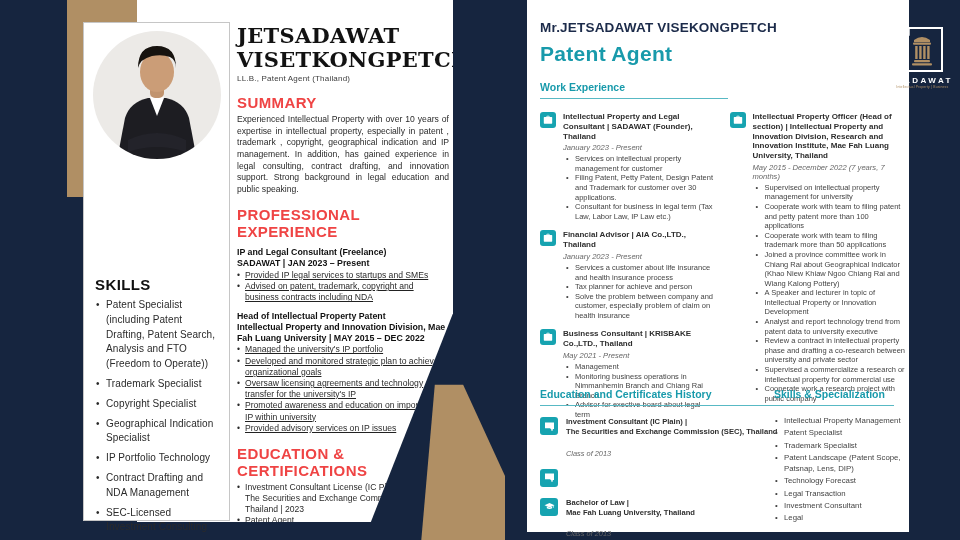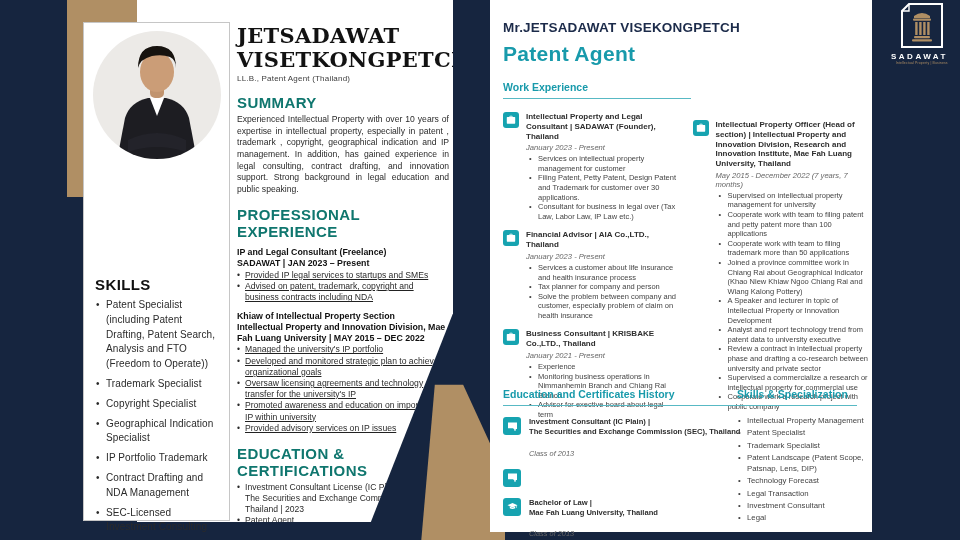--- a/index.html
+++ b/index.html
@@ -12,50 +12,50 @@
   .deco-tan-band{position:absolute;left:370px;top:380px;width:135px;height:160px;background:#b08f64;
     clip-path:polygon(48% 3%,69% 3%,100% 60%,100% 100%,38% 100%);}
 
   
   .sheet-left{position:absolute;left:137px;top:0;width:316px;height:522px;background:#ffffff;
     clip-path:polygon(0 0,100% 0,100% 60%,74% 100%,0 100%);}
   .left-main{position:absolute;left:100px;top:24px;width:212px;color:#222;}
   .lp-name{font-family:"DejaVu Serif",serif;font-weight:bold;font-size:21px;line-height:1.13;
     color:#121212;letter-spacing:.3px;margin:0;}
   .lp-sub{font-size:8px;color:#3c3c3c;margin-top:3px;letter-spacing:.2px;}
-  .lp-h{font-size:15px;font-weight:bold;color:#0f766e;letter-spacing:.4px;margin-top:11px;margin-bottom:3px;}
+  .lp-h{font-size:15px;font-weight:bold;color:#ef4444;letter-spacing:.4px;margin-top:11px;margin-bottom:3px;}
   .lp-h.wide{word-spacing:5px;}
   .lp-summary{font-size:8.6px;line-height:1.34;text-align:justify;color:#2a2a2a;}
   .lp-jobtitle{font-size:8.8px;font-weight:bold;color:#101010;margin-top:7px;line-height:1.25;}
   .lp-jobmeta{font-size:8.8px;font-weight:bold;color:#101010;line-height:1.25;}
   .lp-bullets{margin-top:1px;text-decoration:underline;}
   .b{position:relative;padding-left:8px;font-size:8.6px;line-height:1.3;color:#2a2a2a;}
   .b::before{content:"\2022";position:absolute;left:0;top:0;}
   .lp-edu-line2{padding-left:8px;font-size:8.6px;line-height:1.3;color:#2a2a2a;}
 
   
   .left-col{position:absolute;left:83px;top:22px;width:147px;height:499px;background:#ffffff;
     border:1px solid #c6c6c6;box-sizing:border-box;}
   .portrait{display:block;width:130px;height:130px;margin:7px auto 0;}
   .skills-block{margin-top:116px;padding:0 11px;}
   .skills-title{font-size:15px;font-weight:bold;color:#101010;letter-spacing:.4px;}
   .skill{position:relative;padding-left:11px;font-size:10px;line-height:1.48;color:#2a2a2a;
     margin-top:5px;letter-spacing:.1px;}
   .skill::before{content:"\2022";position:absolute;left:1px;top:0;}
 
   
-  .sheet-right{position:absolute;left:490px;top:0;width:382px;height:532px;background:#ffffff;
+  .sheet-right{position:absolute;left:527px;top:0;width:382px;height:532px;background:#ffffff;
     box-sizing:border-box;padding:20px 2px 0 13px;}
   .rp-name{font-size:13.5px;font-weight:bold;color:#1c2b4a;letter-spacing:.2px;}
   .rp-role{font-size:21px;font-weight:bold;color:#189aab;margin-top:7px;letter-spacing:.3px;}
   .rp-sec{font-size:10.5px;font-weight:bold;color:#189aab;}
   .rp-rule{height:0;border-bottom:1px solid #58b9c4;margin-top:5px;}
   .work-sec{margin-top:15px;}
   .work-rule{width:188px;}
-  .work-cols{display:flex;gap:12px;margin-top:13px;align-items:center;}
+  .work-cols{display:flex;gap:12px;margin-top:13px;}
   .wcol{width:186px;}
   .entry{display:flex;gap:7px;margin-bottom:9px;}
   .eicon{flex:none;width:16px;height:16px;border-radius:3px;background:#16a3b0;
     display:flex;align-items:center;justify-content:center;}
   .ebody{flex:1;min-width:0;}
   .etitle{font-size:8px;font-weight:bold;color:#2e2e2e;line-height:1.22;}
   .edate{font-size:7.6px;font-style:italic;color:#666;margin:2px 0 2px;}
   .ebul{position:relative;padding-left:9px;font-size:7.5px;line-height:1.28;color:#444;margin-left:3px;}
   .ebul::before{content:"\2022";position:absolute;left:0;top:0;}
 
@@ -67,21 +67,21 @@
     display:flex;align-items:center;justify-content:center;}
   .ctitle{font-size:7.6px;font-weight:bold;color:#2e2e2e;line-height:1.3;}
   .cclass{font-size:7.4px;font-style:italic;color:#666;margin-top:12px;}
   .skills-sec{left:247px;top:388px;width:128px;}
   .skills-rule{width:120px;}
   .rskills{margin-top:9px;}
   .rskill{position:relative;padding-left:10px;font-size:7.8px;line-height:1.45;color:#444;margin-bottom:1px;}
   .rskill::before{content:"\2022";position:absolute;left:1px;top:0;}
 
   
-  .logo{position:absolute;left:891px;top:2px;width:62px;text-align:left;}
+  .logo{position:absolute;left:891px;top:26px;width:62px;text-align:right;}
   .logo-name{font-size:8px;font-weight:bold;color:#ffffff;letter-spacing:2.5px;margin-top:3px;}
   .logo-tag{font-size:4px;color:#b08f64;letter-spacing:.2px;transform:scale(.85);transform-origin:center top;white-space:nowrap;}
   .repeat-item{display:contents;}
 </style>
 </head>
 <body>
 
 <div class="canvas">
 
   <div class="deco-tan-rect"></div>
@@ -104,21 +104,21 @@
             <div class="lp-bullets">
               
             <div class="repeat-item">
                 <div class="b">Provided IP legal services to startups and SMEs</div>
               </div><div class="repeat-item">
                 <div class="b">Advised on patent, trademark, copyright and business contracts including NDA</div>
               </div></div>
           </div>
         </div><div class="repeat-item">
           <div>
-            <div class="lp-jobtitle">Khiaw of Intellectual Property Section</div>
+            <div class="lp-jobtitle">Head of Intellectual Property Patent</div>
             <div class="lp-jobmeta">Intellectual Property and Innovation Division, Mae Fah Luang University | MAY 2015 – DEC 2022</div>
             <div class="lp-bullets">
               
             <div class="repeat-item">
                 <div class="b">Managed the university's IP portfolio</div>
               </div><div class="repeat-item">
                 <div class="b">Developed and monitored strategic plan to achieve organizational goals</div>
               </div><div class="repeat-item">
                 <div class="b">Oversaw licensing agreements and technology transfer for the university's IP</div>
               </div><div class="repeat-item">
@@ -171,21 +171,21 @@
         
       <div class="repeat-item">
           <div class="skill">Patent Specialist (including Patent Drafting, Patent Search, Analysis and FTO (Freedom to Operate))</div>
         </div><div class="repeat-item">
           <div class="skill">Trademark Specialist</div>
         </div><div class="repeat-item">
           <div class="skill">Copyright Specialist</div>
         </div><div class="repeat-item">
           <div class="skill">Geographical Indication Specialist</div>
         </div><div class="repeat-item">
-          <div class="skill">IP Portfolio Trademark</div>
+          <div class="skill">IP Portfolio Technology</div>
         </div><div class="repeat-item">
           <div class="skill">Contract Drafting and NDA Management</div>
         </div><div class="repeat-item">
           <div class="skill">SEC-Licensed Investment Consulting</div>
         </div><div class="repeat-item">
           <div class="skill">Public Speaking</div>
         </div></div>
     </div>
   </aside>
 
@@ -211,59 +211,59 @@
               <div class="ebody">
                 <div class="etitle">Intellectual Property and Legal Consultant | SADAWAT (Founder), Thailand</div>
                 <div class="edate">January 2023 - Present</div>
                 <div>
                   
                 <div class="repeat-item">
                     <div class="ebul">Services on intellectual property management for customer</div>
                   </div><div class="repeat-item">
                     <div class="ebul">Filing Patent, Petty Patent, Design Patent and Trademark for customer over 30 applications.</div>
                   </div><div class="repeat-item">
-                    <div class="ebul">Consultant for business in legal over (Tax Law, Labor Law, IP Law etc.)</div>
+                    <div class="ebul">Consultant for business in legal term (Tax Law, Labor Law, IP Law etc.)</div>
                   </div></div>
               </div>
             </div>
           </div><div class="repeat-item">
             <div class="entry">
               <div class="eicon">
                 <svg width="10" height="10" viewBox="0 0 10 10">
                     <path fill="#ffffff" d="M3.5 2 V1.4 Q3.5 .8 4.1 .8 H5.9 Q6.5 .8 6.5 1.4 V2 H8.6 Q9.2 2 9.2 2.6 V8 Q9.2 8.7 8.6 8.7 H1.4 Q.8 8.7 .8 8 V2.6 Q.8 2 1.4 2 Z M4.3 2 H5.7 V1.6 H4.3 Z M.8 4.6 H9.2 V5.4 H5.8 V6.2 H4.2 V5.4 H.8 Z"></path>
                   </svg>
               </div>
               <div class="ebody">
                 <div class="etitle">Financial Advisor | AIA Co.,LTD., Thailand</div>
                 <div class="edate">January 2023 - Present</div>
                 <div>
                   
                 <div class="repeat-item">
                     <div class="ebul">Services a customer about life insurance and health insurance process</div>
                   </div><div class="repeat-item">
-                    <div class="ebul">Tax planner for company and person</div>
+                    <div class="ebul">Tax planner for achieve and person</div>
                   </div><div class="repeat-item">
                     <div class="ebul">Solve the problem between company and customer, especially problem of claim on health insurance</div>
                   </div></div>
               </div>
             </div>
           </div><div class="repeat-item">
             <div class="entry">
               <div class="eicon">
                 <svg width="10" height="10" viewBox="0 0 10 10">
                     <path fill="#ffffff" d="M3.5 2 V1.4 Q3.5 .8 4.1 .8 H5.9 Q6.5 .8 6.5 1.4 V2 H8.6 Q9.2 2 9.2 2.6 V8 Q9.2 8.7 8.6 8.7 H1.4 Q.8 8.7 .8 8 V2.6 Q.8 2 1.4 2 Z M4.3 2 H5.7 V1.6 H4.3 Z M.8 4.6 H9.2 V5.4 H5.8 V6.2 H4.2 V5.4 H.8 Z"></path>
                   </svg>
               </div>
               <div class="ebody">
                 <div class="etitle">Business Consultant | KRISBAKE Co.,LTD., Thailand</div>
-                <div class="edate">January 2021 - Present</div>
+                <div class="edate">May 2021 - Present</div>
                 <div>
                   
                 <div class="repeat-item">
-                    <div class="ebul">Experience</div>
+                    <div class="ebul">Management</div>
                   </div><div class="repeat-item">
                     <div class="ebul">Monitoring business operations in Nimmanhemin Branch and Chiang Rai Branch</div>
                   </div><div class="repeat-item">
                     <div class="ebul">Advisor for exective board about legal term</div>
                   </div></div>
               </div>
             </div>
           </div></div>
         <div class="wcol">
           

